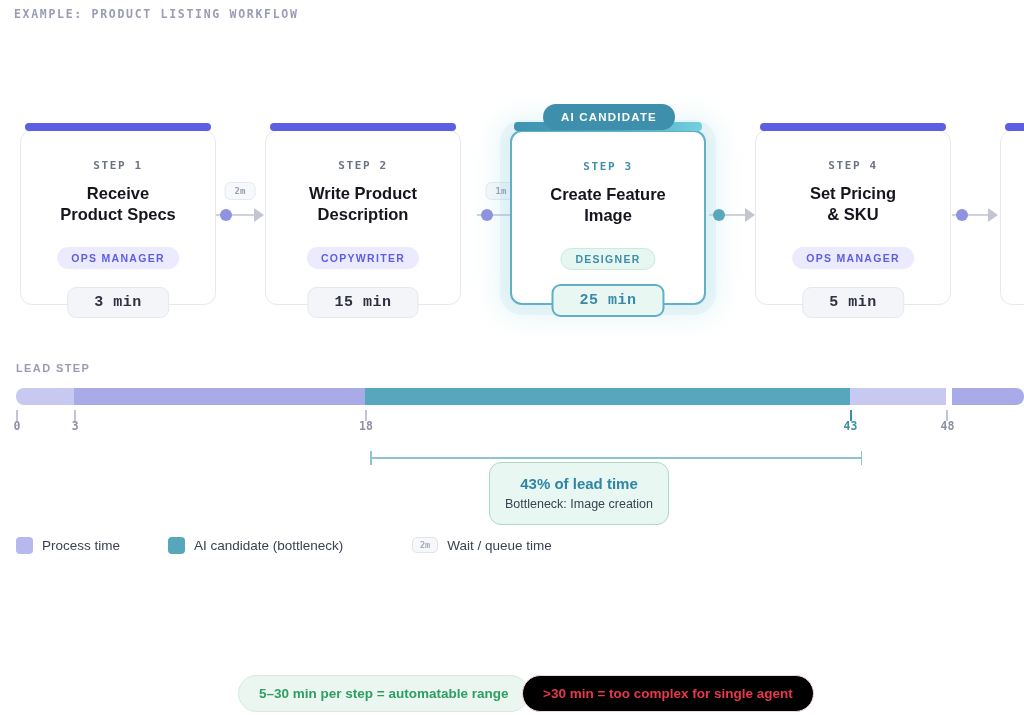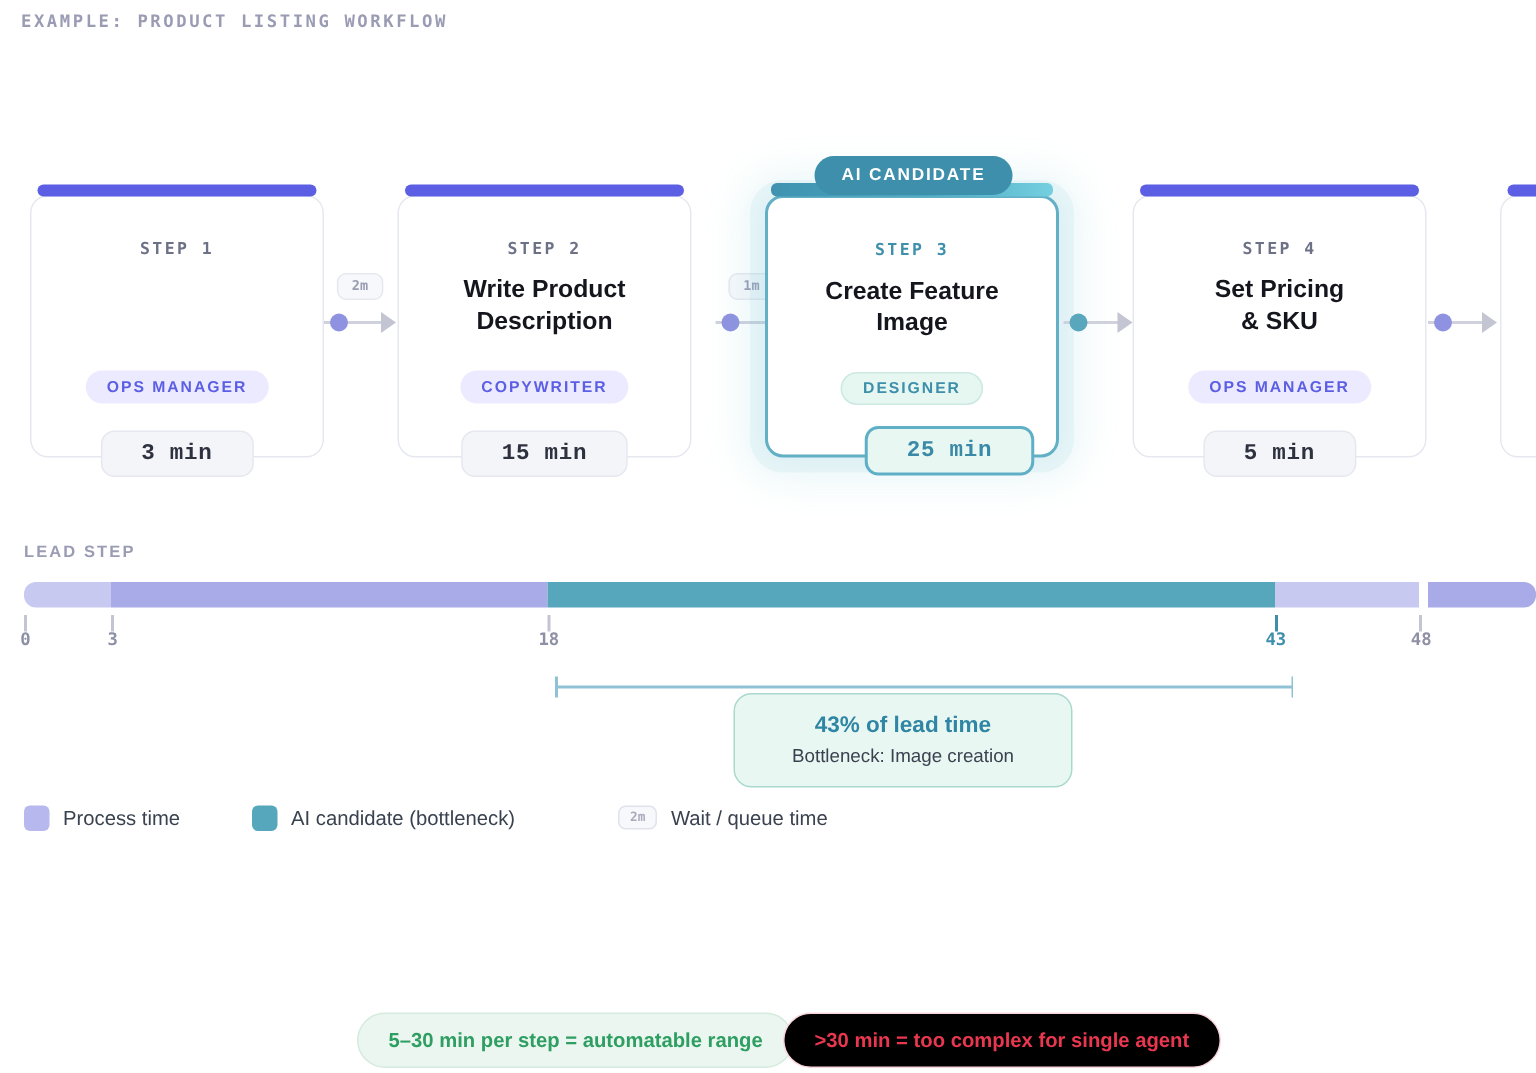--- a/index.html
+++ b/index.html
@@ -57,21 +57,21 @@
   .card.ai{
     border:2px solid #61b0c6;
     box-shadow:0 0 0 10px rgba(120,200,214,.10), 0 0 26px 14px rgba(120,200,214,.16);
   }
   .card.ai .topbar{
     left:2px;right:2px;top:-10px;height:9px;
     background:linear-gradient(90deg,#3f93b0 0%,#4aa7bf 55%,#74cfe0 100%);
   }
   .card.ai .step{color:#3d8fab;}
   .card.ai .role{background:#e6f6f1;color:#3d8fab;border:1px solid #cbe9e2;padding:4px 14px;}
-  .card.ai .time{background:#e9f7f3;border:2px solid #5fafc6;color:#3a89a6;margin-left:25px;}
+  .card.ai .time{background:#e9f7f3;border:2px solid #5fafc6;color:#3a89a6;}
   .ai-badge{
     position:absolute;left:50%;transform:translateX(-50%);top:8px;
     background:#3d8fab;color:#fff;border-radius:999px;
     padding:7px 18px;font-size:11.5px;font-weight:700;letter-spacing:1.2px;
     white-space:nowrap;z-index:4;
   }
 
   
   .conn{position:absolute;top:34px;height:175px;}
   .conn .line{
@@ -118,21 +118,21 @@
   .tlabel.hl{color:#3d8fab;}
 
   
   .bracket{position:absolute;top:451px;height:14px;}
   .bracket .bline{position:absolute;top:6px;left:0;right:0;height:1.5px;background:#8fc2d4;}
   .bracket .cap{position:absolute;top:0;width:1.5px;height:14px;background:#8fc2d4;}
   .bracket .cap.l{left:0;}
   .bracket .cap.r{right:0;}
 
   .callout{
-    position:absolute;left:489px;top:462px;width:226px;
+    position:absolute;left:489px;top:462px;width:180px;
     background:#e9f7f3;border:1.5px solid #a9d8cd;border-radius:12px;
     padding:11px 10px 13px;text-align:center;box-sizing:border-box;
   }
   .callout .big{font-size:15px;font-weight:700;color:#2f86a4;line-height:1.3;}
   .callout .sub{font-size:12.5px;color:#3a4250;margin-top:3px;}
 
   
   .legend{position:absolute;left:16px;top:537px;height:20px;}
   .lg{position:absolute;top:0;display:flex;align-items:center;gap:9px;white-space:nowrap;}
   .sw{width:17px;height:17px;border-radius:4px;}
@@ -160,20 +160,21 @@
 
 <div class="page">
 
   <div class="eyebrow">EXAMPLE: PRODUCT LISTING WORKFLOW</div>
 
   <div class="flow">
 
     <div class="card" style="left:20px;">
       <div class="topbar"></div>
       <div class="step">STEP 1</div>
+      <div class="title"><span>Receive<br>Product Specs</span></div>
       <div class="role">OPS MANAGER</div>
       <div class="time">3 min</div>
     </div>
 
     <div class="conn" style="left:216px;width:48px;">
       <div class="chip">2m</div>
       <div class="line"></div>
       <div class="dot"></div>
       <div class="arrow"></div>
     </div>

